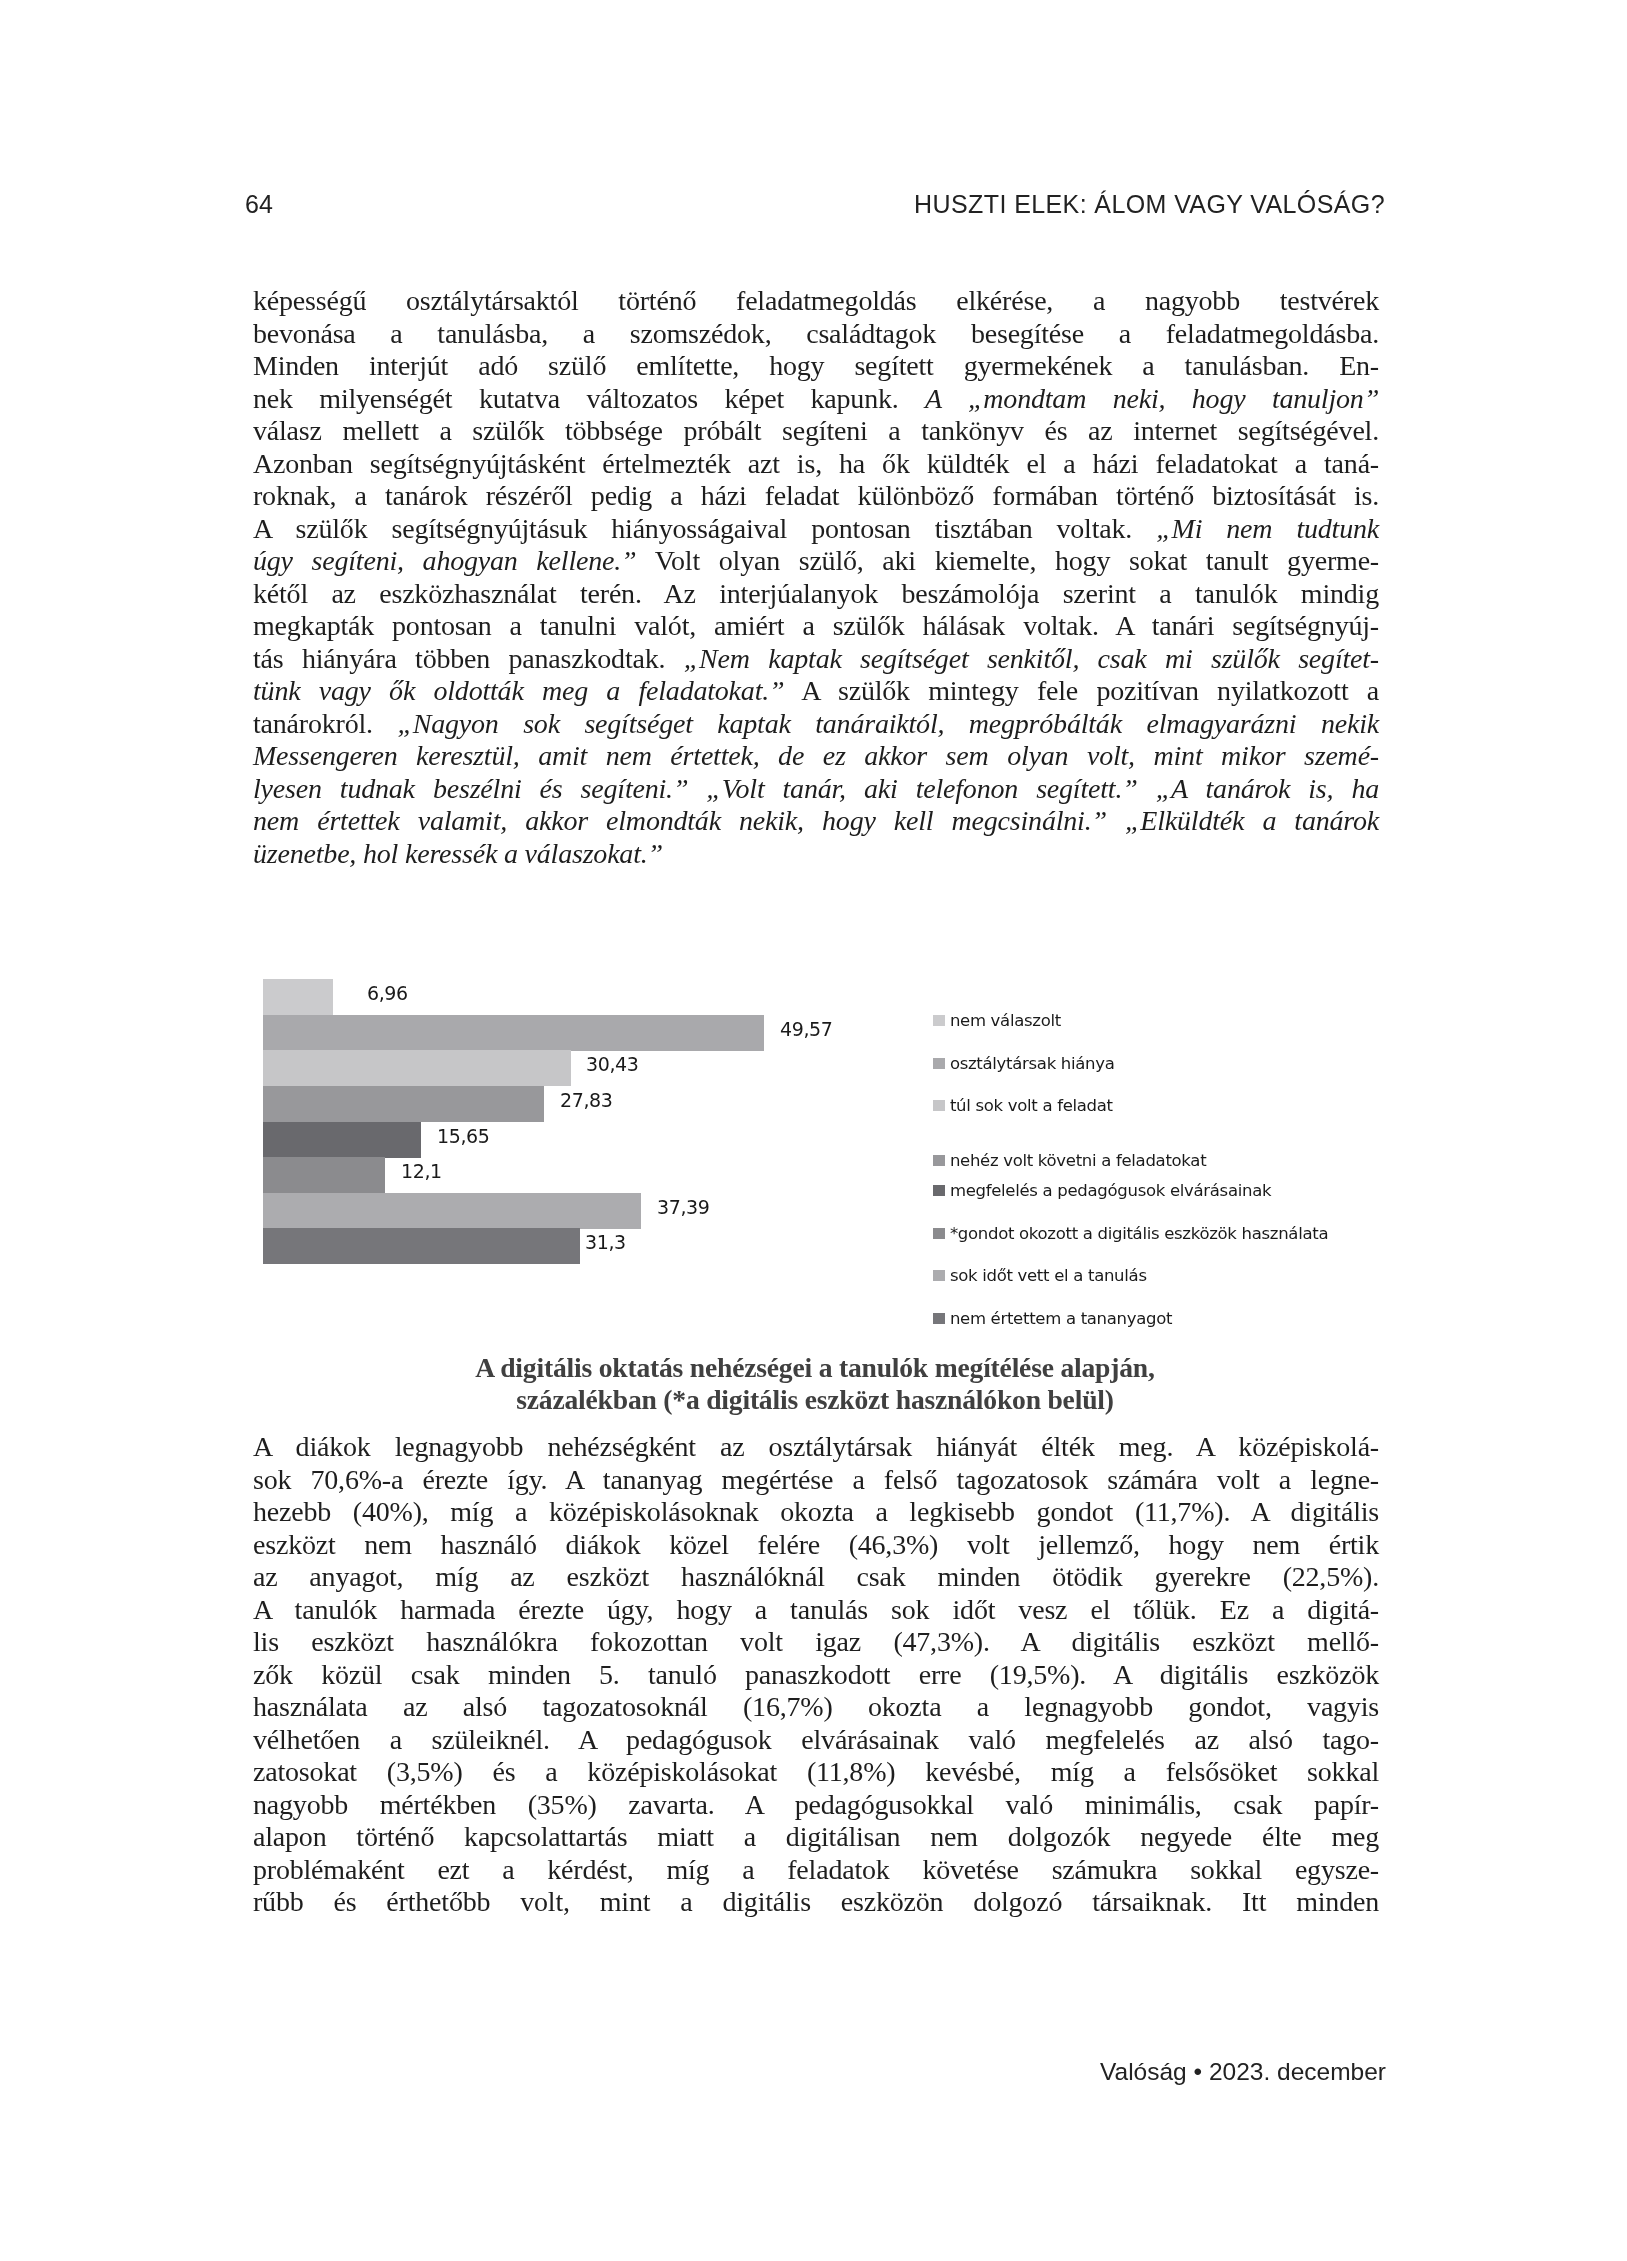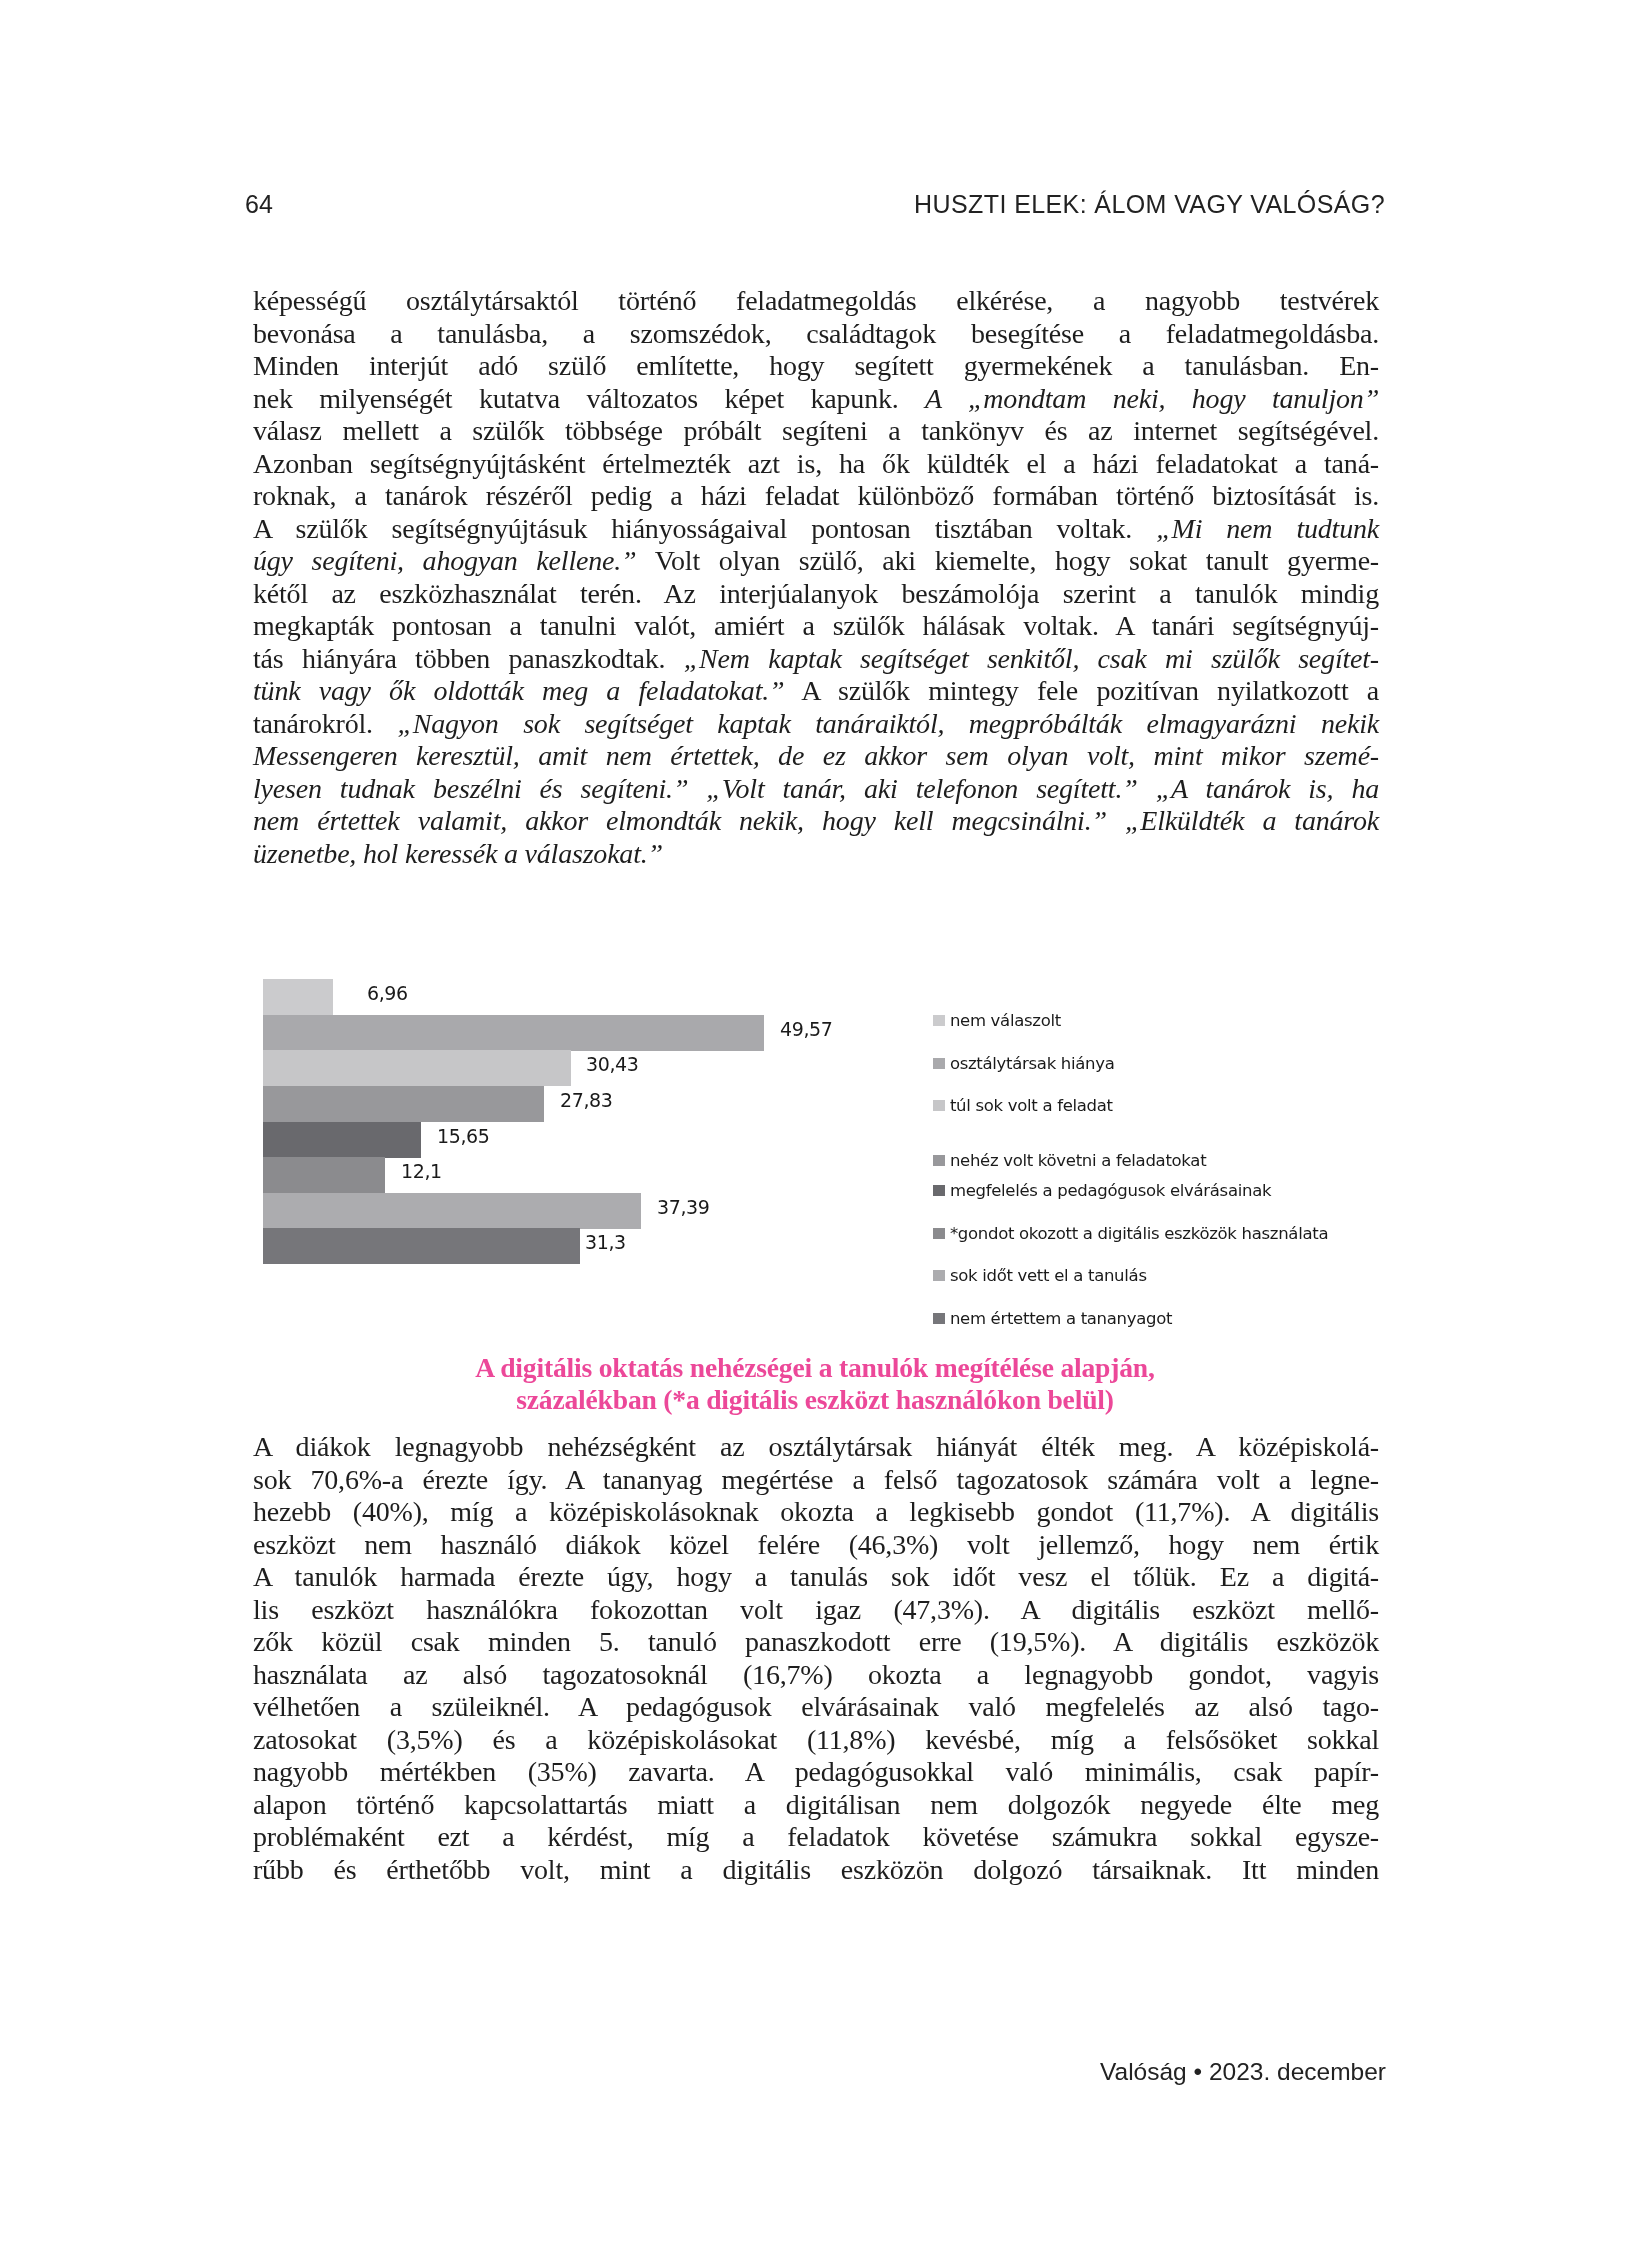--- a/index.html
+++ b/index.html
@@ -25,21 +25,21 @@
                font-size: 19px; color: #1a1a1a; letter-spacing: -0.4px; white-space: nowrap; }
 
   .legend { position: absolute; left: 933px; top: 965px; width: 460px; }
   .legend-item { position: absolute; left: 0; height: 23px; display: flex; align-items: center;
                  font-family: "DejaVu Sans", sans-serif; font-size: 16.5px; color: #1a1a1a;
                  white-space: nowrap; letter-spacing: -0.3px; margin-top: 44px; }
   .legend-swatch { width: 11.5px; height: 11.5px; margin-right: 5.4px; flex: 0 0 auto; }
 
   .caption { position: absolute; left: 245px; width: 1140px; top: 1352px; text-align: center;
              font-family: "Liberation Serif", serif; font-weight: bold; font-size: 27.6px; line-height: 32px;
-             color: #ec4899; letter-spacing: -0.2px; }
+             color: #404040; letter-spacing: -0.2px; }
 
   .footer { position: absolute; right: 242px; top: 2058px;
             font-family: "Liberation Sans", sans-serif; font-size: 24.5px; color: #222; }
 </style>
 </head>
 <body>
 
 <div class="header">
   <span class="page-num">64</span>
   <span class="running-title">HUSZTI ELEK: ÁLOM VAGY VALÓSÁG?</span>
@@ -139,20 +139,21 @@
 <div class="caption">
   <div>A digitális oktatás nehézségei a tanulók megítélése alapján,</div>
   <div>százalékban (*a digitális eszközt használókon belül)</div>
 </div>
 
 <div class="body-text" id="para2">
     <span class="line"><span>A diákok legnagyobb nehézségként az osztálytársak hiányát élték meg. A középiskolá-</span></span>
     <span class="line"><span>sok 70,6%-a érezte így. A tananyag megértése a felső tagozatosok számára volt a legne-</span></span>
     <span class="line"><span>hezebb (40%), míg a középiskolásoknak okozta a legkisebb gondot (11,7%). A digitális</span></span>
     <span class="line"><span>eszközt nem használó diákok közel felére (46,3%) volt jellemző, hogy nem értik</span></span>
+    <span class="line"><span>az anyagot, míg az eszközt használóknál csak minden ötödik gyerekre (22,5%).</span></span>
     <span class="line"><span>A tanulók harmada érezte úgy, hogy a tanulás sok időt vesz el tőlük. Ez a digitá-</span></span>
     <span class="line"><span>lis eszközt használókra fokozottan volt igaz (47,3%). A digitális eszközt mellő-</span></span>
     <span class="line"><span>zők közül csak minden 5. tanuló panaszkodott erre (19,5%). A digitális eszközök</span></span>
     <span class="line"><span>használata az alsó tagozatosoknál (16,7%) okozta a legnagyobb gondot, vagyis</span></span>
     <span class="line"><span>vélhetően a szüleiknél. A pedagógusok elvárásainak való megfelelés az alsó tago-</span></span>
     <span class="line"><span>zatosokat (3,5%) és a középiskolásokat (11,8%) kevésbé, míg a felsősöket sokkal</span></span>
     <span class="line"><span>nagyobb mértékben (35%) zavarta. A pedagógusokkal való minimális, csak papír-</span></span>
     <span class="line"><span>alapon történő kapcsolattartás miatt a digitálisan nem dolgozók negyede élte meg</span></span>
     <span class="line"><span>problémaként ezt a kérdést, míg a feladatok követése számukra sokkal egysze-</span></span>
     <span class="line"><span>rűbb és érthetőbb volt, mint a digitális eszközön dolgozó társaiknak. Itt minden</span></span>

